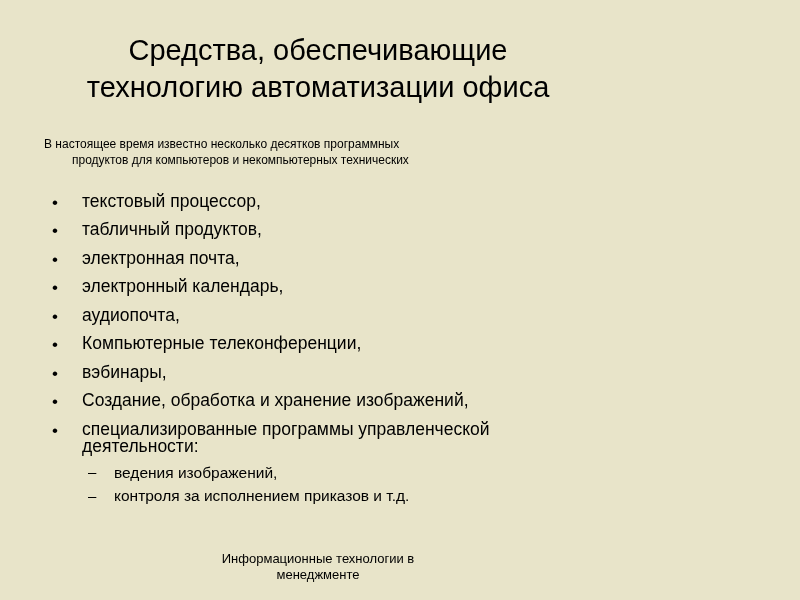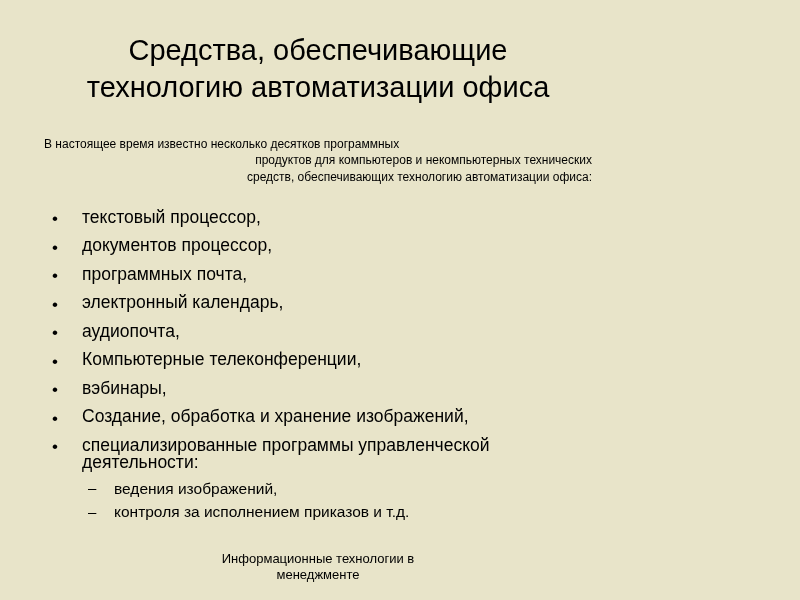--- a/index.html
+++ b/index.html
@@ -34,21 +34,20 @@
     font-size: 12px;
     line-height: 1.35;
     text-indent: 0;
   }
   .intro .first-line {
     display: block;
   }
   .intro .cont {
     display: block;
     padding-left: 28px;
-    text-align: right;
   }
   .bullet-list {
     list-style: none;
     margin: 24px 0 0 0;
     padding: 0;
   }
   .bullet-list > li {
     position: relative;
     font-size: 17.5px;
     line-height: 1.0;
@@ -98,35 +97,34 @@
 </head>
 <body>
 
 <div class="slide">
 
   <h1 class="slide-title">Средства, обеспечивающие технологию автоматизации офиса</h1>
 
   <div class="intro">
     <span class="first-line">В настоящее время известно несколько десятков программных</span>
     <span class="cont">продуктов для компьютеров и некомпьютерных технических</span>
-    <span class="cont">средств, обеспечивающих технологию автоматизации офиса:</span>
   </div>
 
   <ul class="bullet-list">
     <li>
       <span class="dot">•</span>
       <span>текстовый процессор,</span>
     </li>
     <li>
       <span class="dot">•</span>
-      <span>документов процессор,</span>
+      <span>табличный продуктов,</span>
     </li>
     <li>
       <span class="dot">•</span>
-      <span>программных почта,</span>
+      <span>электронная почта,</span>
     </li>
     <li>
       <span class="dot">•</span>
       <span>электронный календарь,</span>
     </li>
     <li>
       <span class="dot">•</span>
       <span>аудиопочта,</span>
     </li>
     <li>

